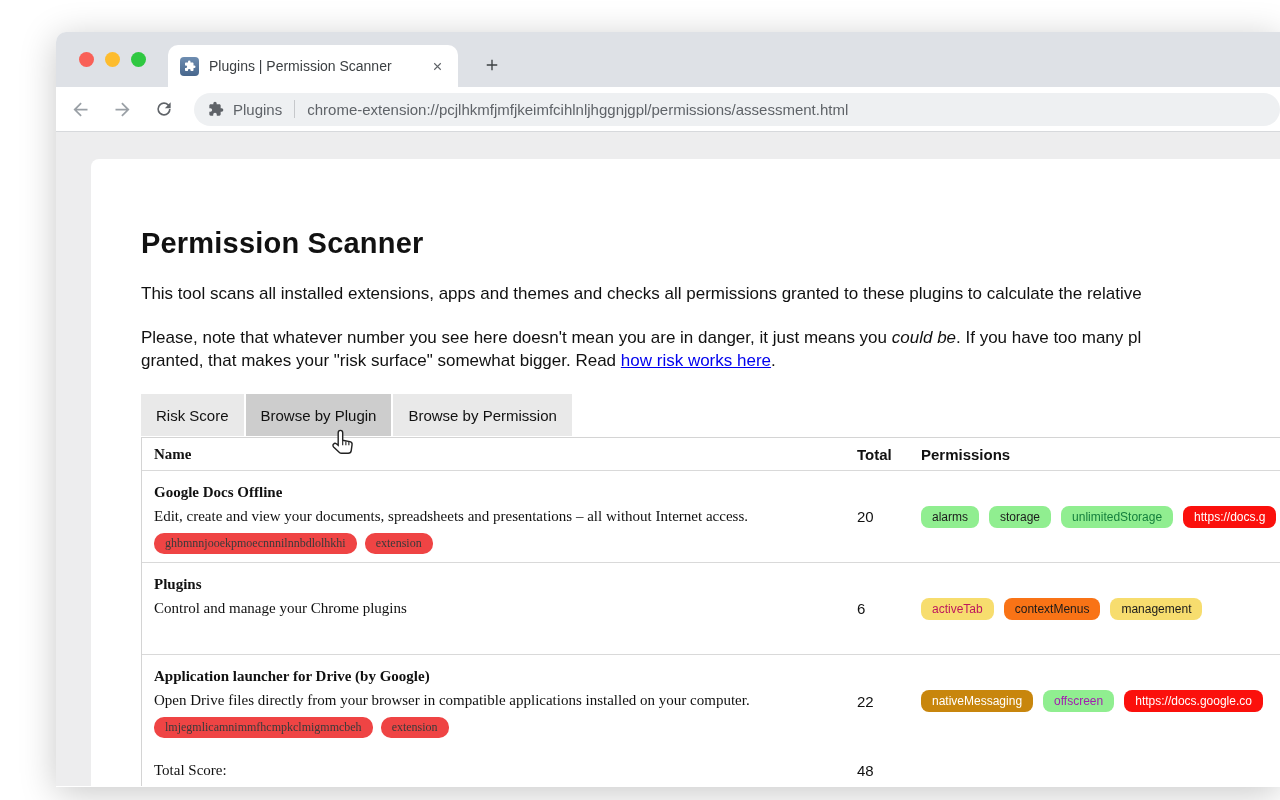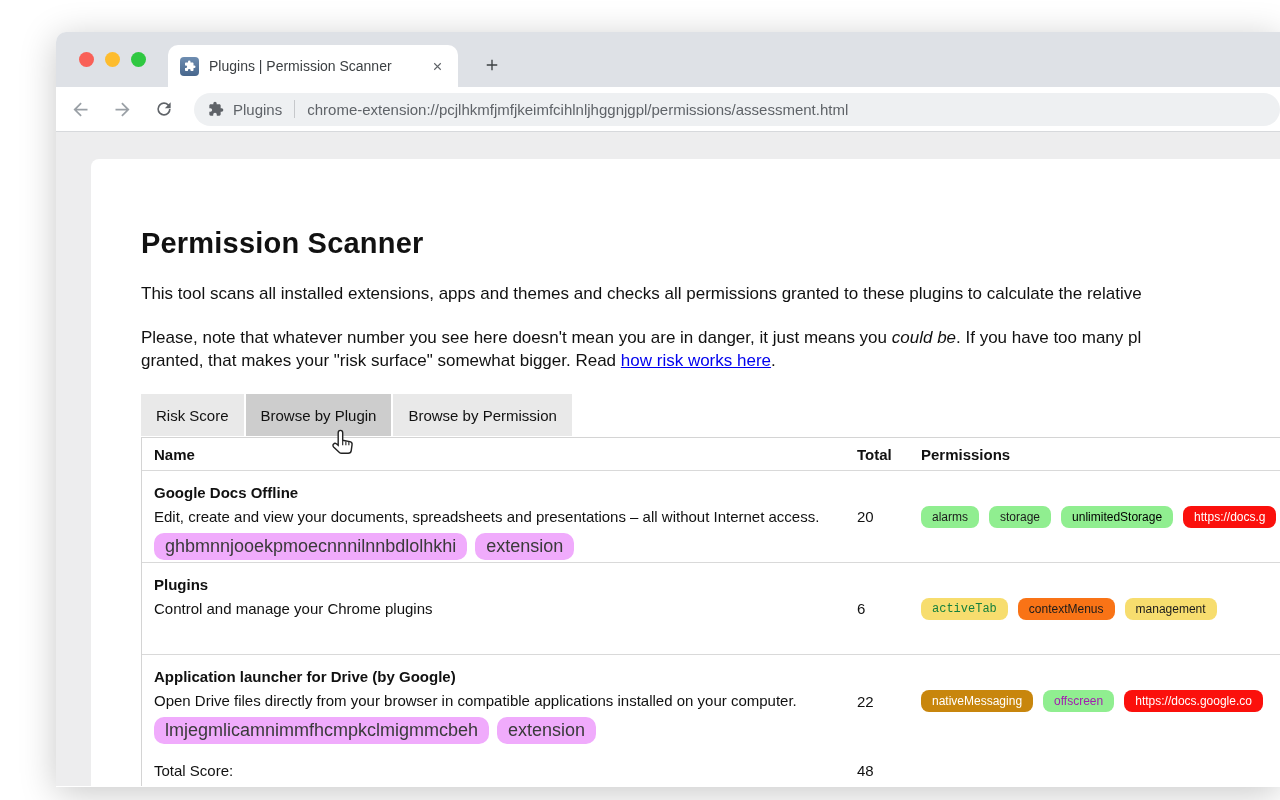--- a/index.html
+++ b/index.html
@@ -42,31 +42,31 @@
   a.risk-link { color:#0000ee; text-decoration:underline; }
 
   .page-tabs { display:flex; gap:2px; margin-top:22px; }
   .page-tab { height:42px; display:flex; align-items:center; padding:0 15px;
               font-size:15px; background:#e9e9e9; cursor:pointer; }
   .page-tab.active { background:#cdcdcd; }
 
   .ptable { width:1600px; margin-top:1px; border:1px solid #d4d4d4; font-size:15px; }
   .trow { display:flex; align-items:center; border-bottom:1px solid #d9d9d9; }
   .trow:last-child { border-bottom:none; }
-  .c-name { width:715px; padding:0 8px 0 12px; }
+  .c-name { width:715px; padding:0 8px 0 12px;font-family:Liberation Serif, serif; }
   .c-score { width:64px; }
   .c-perms { flex:1; display:flex; align-items:center; }
   .thead .c-name,.thead .c-score,.thead .c-perms { font-weight:bold; }
   .thead { height:33px; }
   .prow { height:92px; }
   .prow .c-name { align-self:stretch; padding-top:13px; }
   .pname { font-weight:bold; margin-bottom:7px; }
   .pdesc { margin-bottom:8px; }
-  .idbadge { display:inline-block; background:#f0abfc; border-radius:10px; padding:3px 11px;
-             font-size:18px; color:#3a3a3a; margin-right:8px; }
+  .idbadge { display:inline-block; background:#ef4444; border-radius:10px; padding:3px 11px;
+             font-size:12px; color:#3a3a3a; margin-right:8px; }
   .perm { display:inline-block; border-radius:8px; padding:4px 11px; font-size:12px; margin-right:10px; white-space:nowrap; }
   .tfoot { height:46px; }
 
   .cursor { position:absolute; left:326px; top:428px; z-index:50; pointer-events:none; }
 </style>
 </head>
 <body>
 
 <div class="browser-window">
 
@@ -150,33 +150,33 @@
   <div class="trow prow">
     <div class="c-name">
       <div class="pname">Google Docs Offline</div>
       <div class="pdesc">Edit, create and view your documents, spreadsheets and presentations – all without Internet access.</div>
       <div><span class="idbadge">ghbmnnjooekpmoecnnnilnnbdlolhkhi</span><span class="idbadge">extension</span></div>
     </div>
     <div class="c-score">20</div>
     <div class="c-perms">
                 <span class="perm" style="background: rgb(144, 238, 144); color: rgb(27, 27, 27);">alarms</span>
                 <span class="perm" style="background: rgb(144, 238, 144); color: rgb(27, 27, 27);">storage</span>
-                <span class="perm" style="background: rgb(144, 238, 144); color: #000000;">unlimitedStorage</span>
+                <span class="perm" style="background: rgb(144, 238, 144); color: #15803d;">unlimitedStorage</span>
                 <span class="perm" style="background: rgb(251, 16, 12); color: rgb(255, 255, 255);">https://docs.g</span>
               </div>
   </div>
 
   <div class="trow prow">
     <div class="c-name">
       <div class="pname">Plugins</div>
       <div class="pdesc">Control and manage your Chrome plugins</div>
     </div>
     <div class="c-score">6</div>
     <div class="c-perms">
-                <span class="perm" style="background: rgb(247, 221, 110); color: #15803d; font-family: Liberation Mono, monospace;">activeTab</span>
+                <span class="perm" style="background: rgb(247, 221, 110); color: #be185d;">activeTab</span>
                 <span class="perm" style="background: #f97316; color: rgb(27, 27, 27);">contextMenus</span>
                 <span class="perm" style="background: rgb(247, 221, 110); color: rgb(27, 27, 27);">management</span>
               </div>
   </div>
 
   <div class="trow prow">
     <div class="c-name">
       <div class="pname">Application launcher for Drive (by Google)</div>
       <div class="pdesc">Open Drive files directly from your browser in compatible applications installed on your computer.</div>
       <div><span class="idbadge">lmjegmlicamnimmfhcmpkclmigmmcbeh</span><span class="idbadge">extension</span></div>

